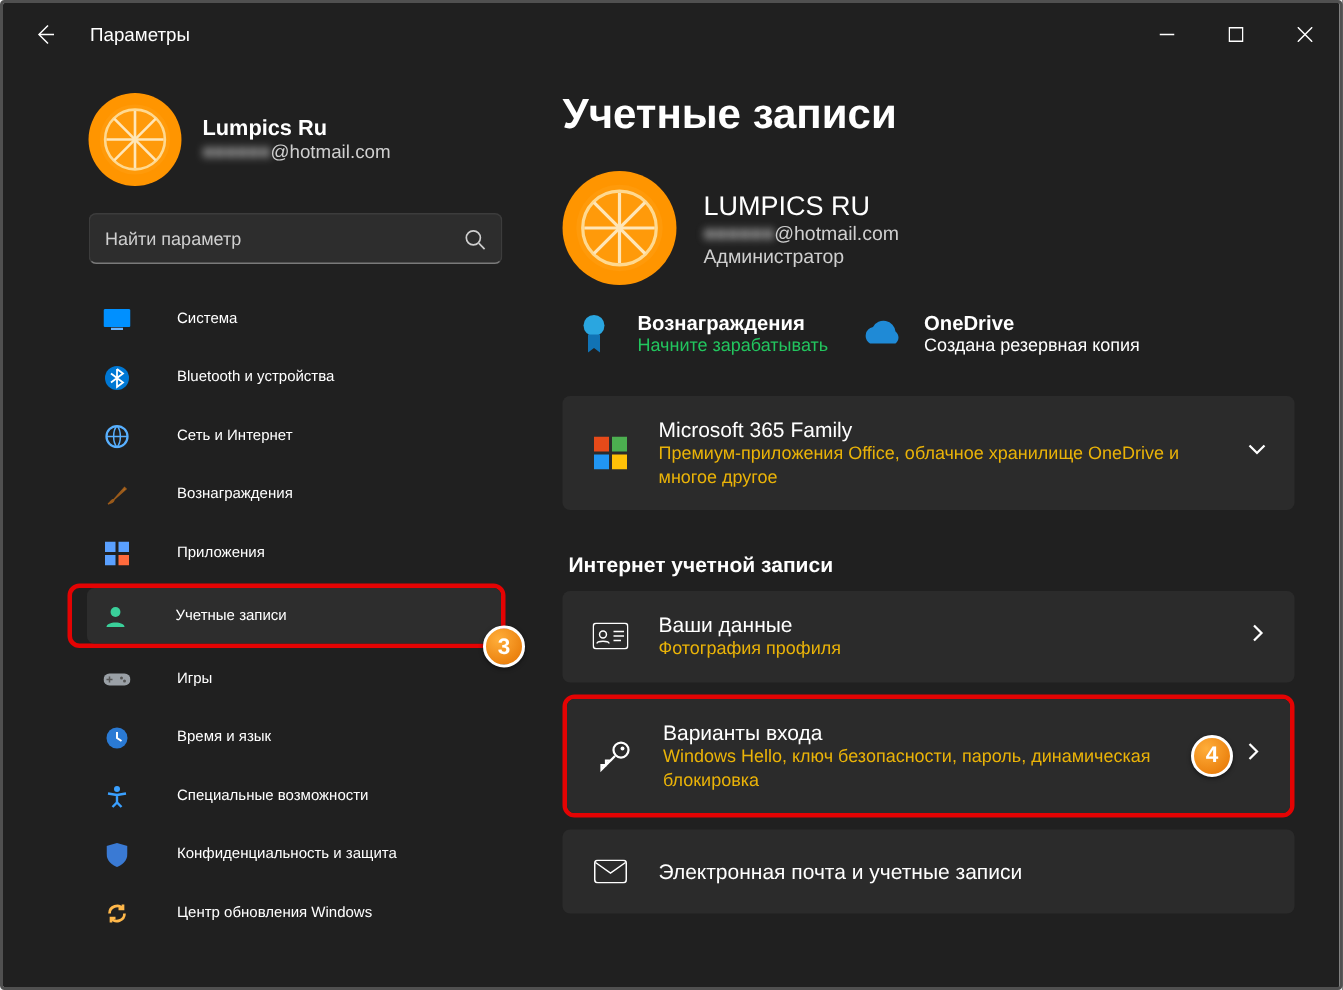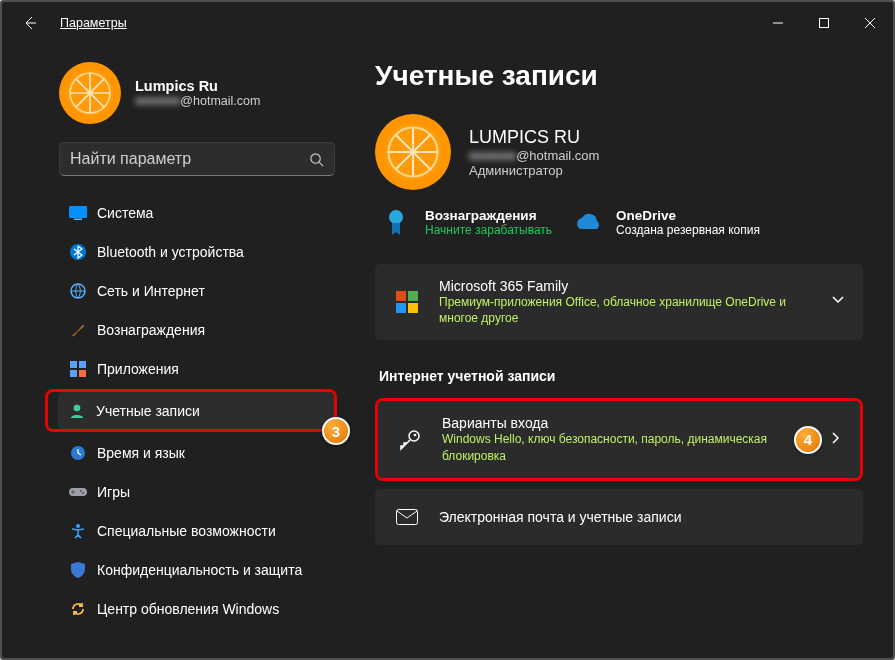--- a/index.html
+++ b/index.html
@@ -11,21 +11,20 @@
   }
   .settings-window {
     width: 891px; height: 656px;
     background: #202020;
     display: flex; flex-direction: column;
   }
   
   .titlebar {
     height: 42px; display: flex; align-items: center;
     padding-left: 8px;
-    text-decoration: underline;
   }
   .back-btn {
     width: 40px; height: 40px;
     display: flex; align-items: center; justify-content: center;
     color: #fff;
   }
   .titlebar-title {
     font-size: 12.5px; color: #fff; margin-left: 10px;
   }
   .win-controls { margin-left: auto; display: flex; }
@@ -56,28 +55,28 @@
   .profile-email { color: #cfcfcf; font-size: 12.5px; }
   .blurred { filter: blur(3px); opacity: .7; display: inline-block; }
   .search {
     height: 34px; background: #2d2d2d; border: 1px solid #3c3c3c;
     border-bottom: 1.5px solid #7a7a7a; border-radius: 5px;
     display: flex; align-items: center; padding: 0 10px;
     margin-bottom: 18px;
   }
   .search input {
     flex: 1; background: transparent; border: none; outline: none;
-    color: #fff; font-size: 16px;
+    color: #fff; font-size: 12px;
   }
   .search input::placeholder { color: #cfcfcf; }
   .nav { display: flex; flex-direction: column; gap: 2px; }
   .nav-item {
-    display: flex; align-items: center; gap: 10px;
+    display: flex; align-items: center; gap: 31px;
     height: 37px; padding: 0 10px; border-radius: 5px;
-    font-size: 14px;
+    font-size: 10px;
   }
   .nav-item.active { background: #2d2d2d; }
   .nav-item .nav-icon {
     width: 18px; height: 18px;
     display: flex; align-items: center; justify-content: center;
   }
   
   .main {
     flex: 1; padding: 16px 30px 0 30px;
     display: flex; flex-direction: column; overflow: hidden;
@@ -110,21 +109,21 @@
     padding: 14px 18px; display: flex; align-items: center; gap: 18px;
     margin-bottom: 4px;
   }
   .card-ico {
     width: 28px; height: 28px;
     display: flex; align-items: center; justify-content: center;
     color: #fff;
   }
   .card-txt { flex: 1; }
   .card-txt .t { font-size: 14px; }
-  .card-txt .s { font-size: 12px; color: #bef264; line-height: 1.35; }
+  .card-txt .s { font-size: 12px; color: #eab308; line-height: 1.35; }
   .card .chev { color: #fff; }
   .section-label {
     font-size: 14px; font-weight: 600; margin: 24px 0 10px 4px;
   }
   
   .hl {
     border: 3px solid #e40303; border-radius: 8px;
     position: relative;
   }
   .hl-badge {
@@ -260,37 +259,37 @@
                   <path d="M2 15c0-4 12-4 12 0z" fill="#3ad09a"></path>
                 </svg>
               </span>
             <span>Учетные записи</span>
           </div>
           <div class="hl-badge">3</div>
         </div>
 
         <div class="nav-item">
           <span class="nav-icon">
-              <svg width="16" height="16">
-                <circle cx="8" cy="8" r="7" fill="#2a7ad4"></circle>
-                <path d="M8 4v4l3 2" stroke="#fff" fill="none" stroke-width="1.3"></path>
-              </svg>
-            </span>
-          <span>Время и язык</span>
-        </div>
-        <div class="nav-item">
-          <span class="nav-icon">
               <svg width="18" height="12">
                 <rect x="0" y="2" width="18" height="8" rx="4" fill="#9aa0a6"></rect>
                 <circle cx="12" cy="5" r="1" fill="#555"></circle>
                 <circle cx="14" cy="7" r="1" fill="#555"></circle>
                 <path d="M4 4v4M2 6h4" stroke="#555"></path>
               </svg>
             </span>
           <span>Игры</span>
+        </div>
+        <div class="nav-item">
+          <span class="nav-icon">
+              <svg width="16" height="16">
+                <circle cx="8" cy="8" r="7" fill="#2a7ad4"></circle>
+                <path d="M8 4v4l3 2" stroke="#fff" fill="none" stroke-width="1.3"></path>
+              </svg>
+            </span>
+          <span>Время и язык</span>
         </div>
         <div class="nav-item">
           <span class="nav-icon">
               <svg width="16" height="16">
                 <circle cx="8" cy="3" r="2" fill="#3aa0ff"></circle>
                 <path d="M2 6l6 1 6-1M8 7v5M5 15l3-3 3 3" stroke="#3aa0ff" stroke-width="1.6" fill="none"></path>
               </svg>
             </span>
           <span>Специальные возможности</span>
         </div>
@@ -380,20 +379,39 @@
         </div>
         <div class="chev">
           <svg width="14" height="14">
               <path d="M2 4l5 5 5-5" fill="none" stroke="#fff" stroke-width="1.5"></path>
             </svg>
         </div>
       </div>
 
       <div class="section-label">Интернет учетной записи</div>
 
+      <div class="card">
+        <div class="card-ico">
+          <svg width="24" height="18">
+              <rect x="0.5" y="0.5" width="23" height="17" rx="2" fill="none" stroke="#fff"></rect>
+              <circle cx="7" cy="8" r="2.3" fill="none" stroke="#fff"></circle>
+              <path d="M3 14c0-2 8-2 8 0" fill="none" stroke="#fff"></path>
+              <path d="M14 6h7M14 9h7M14 12h5" stroke="#fff"></path>
+            </svg>
+        </div>
+        <div class="card-txt">
+          <div class="t">Ваши данные</div>
+          <div class="s">Фотография профиля</div>
+        </div>
+        <div class="chev">
+          <svg width="12" height="14">
+              <path d="M3 2l5 5-5 5" fill="none" stroke="#fff" stroke-width="1.5"></path>
+            </svg>
+        </div>
+      </div>
 
       <div class="hl hl-main" style="margin-top:4px;">
         <div class="card" style="margin:0;justify-content:space-between;">
           <div class="card-ico">
             <svg width="24" height="24">
                 <circle cx="16" cy="8" r="5" fill="none" stroke="#fff" stroke-width="1.5"></circle>
                 <circle cx="17" cy="7" r="1.3" fill="#fff"></circle>
                 <path d="M12 12 3 21v-3h3v-3h3l3-3" fill="none" stroke="#fff" stroke-width="1.5"></path>
               </svg>
           </div>

